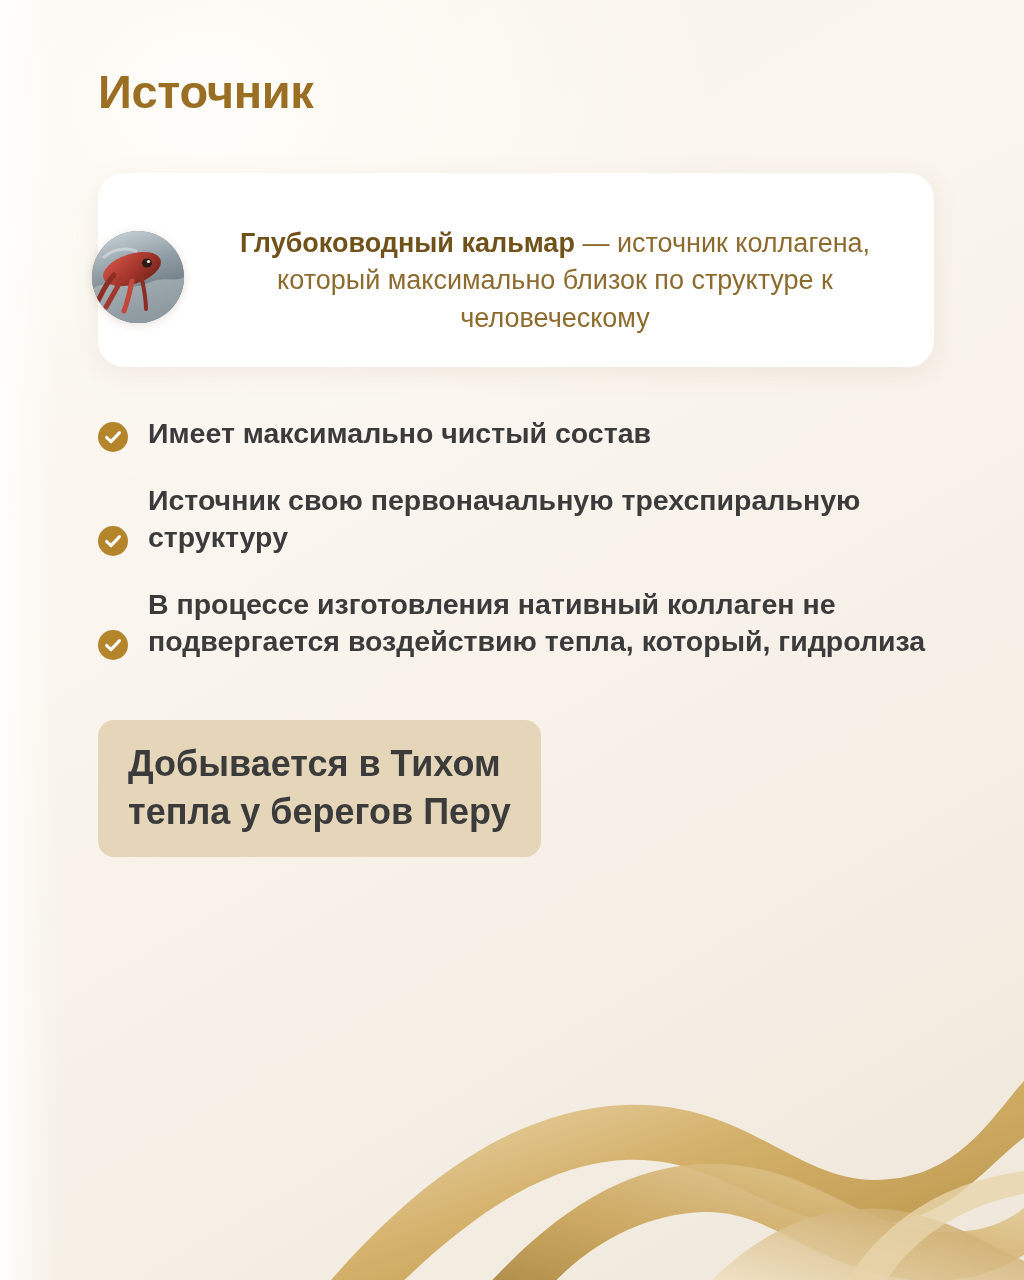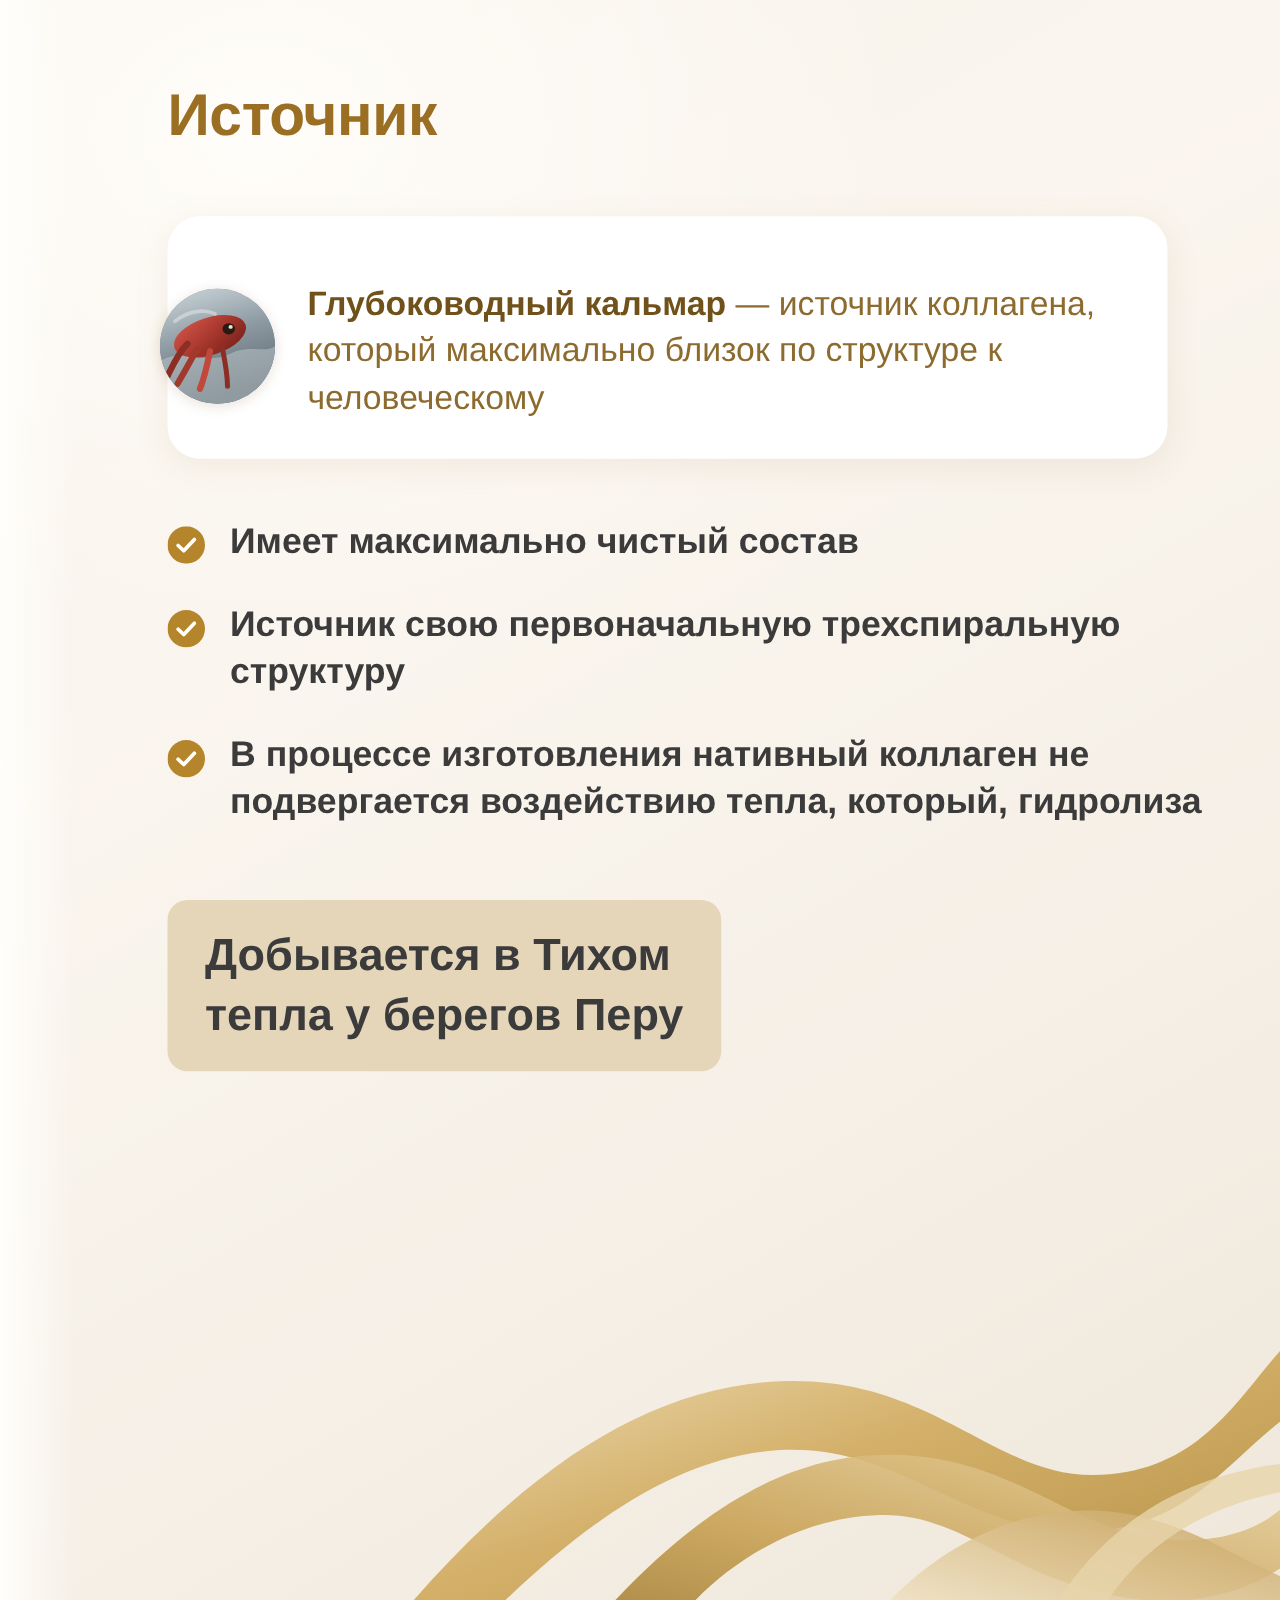--- a/index.html
+++ b/index.html
@@ -40,21 +40,20 @@
     bottom: -20px;
     width: 760px;
     height: 420px;
     pointer-events: none;
   }
 
   .content {
     position: relative;
     z-index: 3;
     padding: 62px 60px 0 98px;
-    margin-left: 36px;
   }
 
   .headline {
     font-size: 47px;
     line-height: 1.26;
     font-weight: bold;
     color: #9a6f24;
     letter-spacing: -0.3px;
     margin: 0;
     max-width: 820px;
@@ -67,20 +66,21 @@
     margin-right: 30px;
     background: #ffffff;
     border-radius: 26px;
     box-shadow: 0 6px 26px rgba(150,120,70,0.10);
     padding: 48px 34px 30px 30px;
     display: flex;
     align-items: flex-start;
     gap: 26px;
     max-width: 878px;
     box-sizing: border-box;
+    text-align: center;
   }
 
   .squid-avatar {
     flex: 0 0 auto;
     width: 92px;
     height: 92px;
     border-radius: 50%;
     overflow: hidden;
     position: relative;
     margin-left: -36px;
@@ -103,21 +103,21 @@
 
   
   .bullets {
     margin-top: 48px;
     display: flex;
     flex-direction: column;
     gap: 30px;
   }
   .bullet {
     display: flex;
-    align-items: flex-start;
+    align-items: flex-end;
     gap: 20px;
   }
   .check-icon {
     flex: 0 0 auto;
     width: 30px;
     height: 30px;
     margin-top: 6px;
   }
   .check-icon svg { display:block; width:100%; height:100%; }
   .bullet-text {

